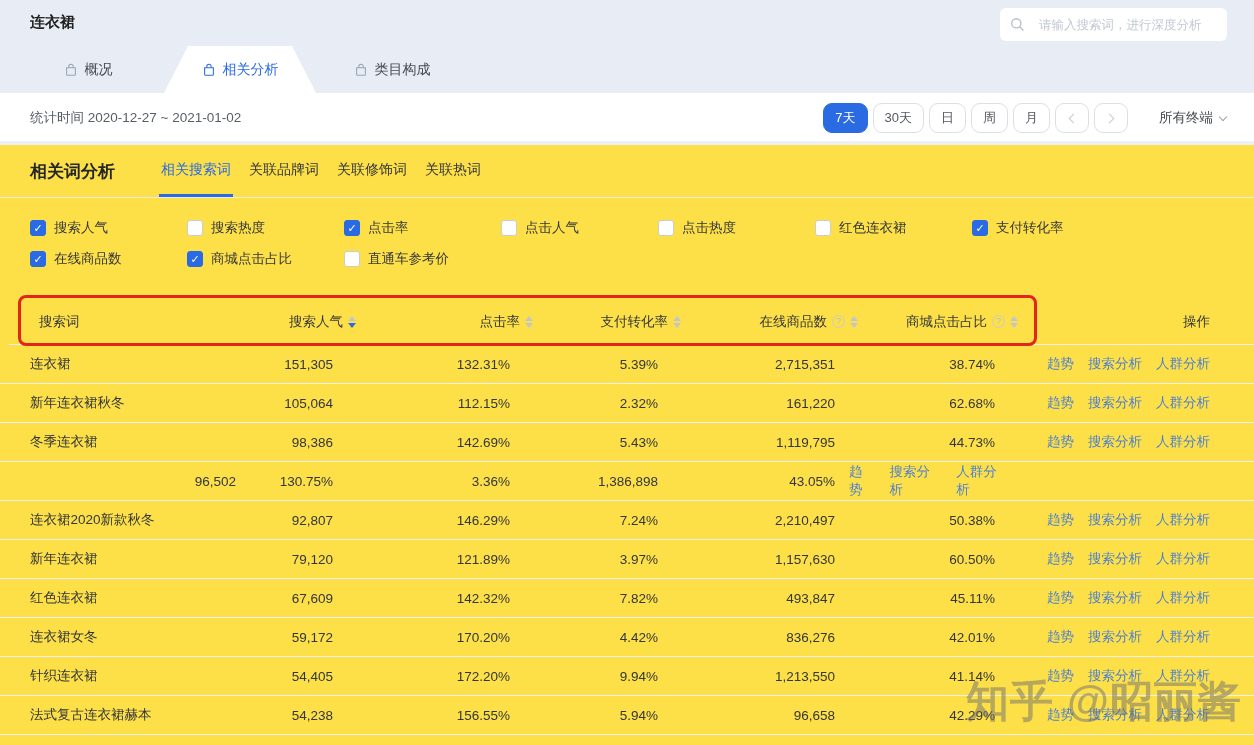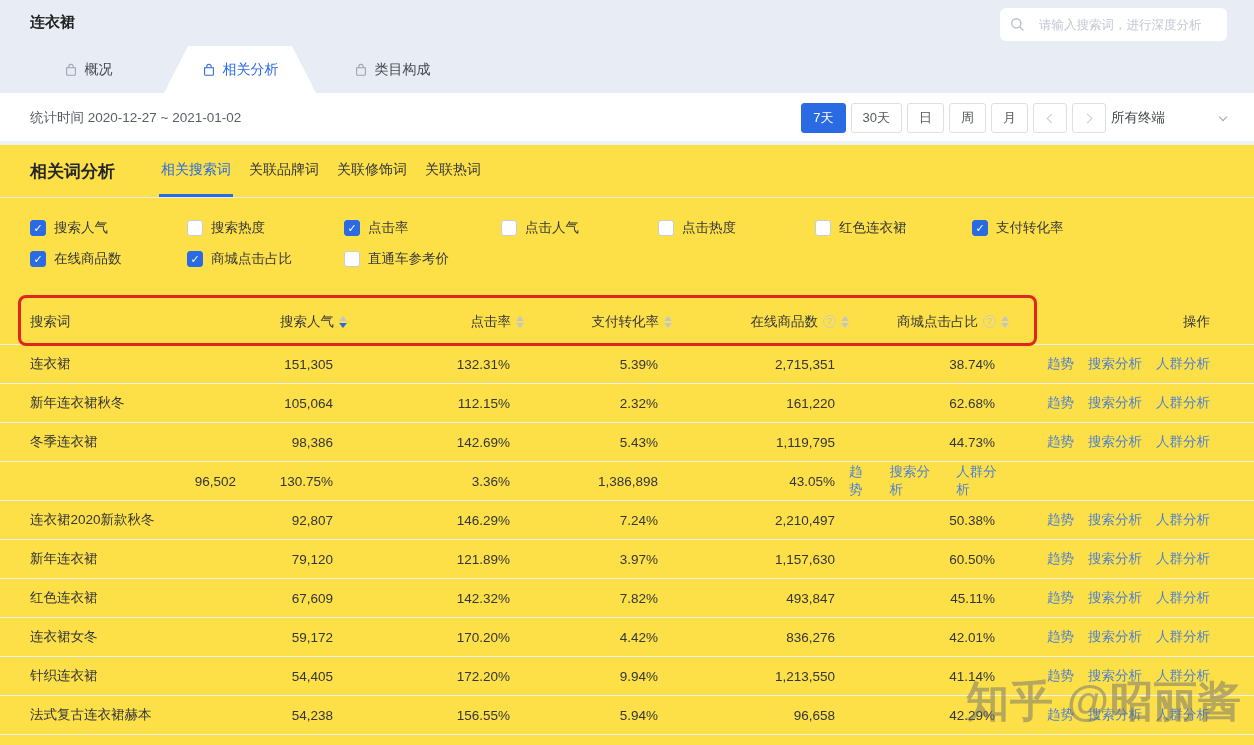--- a/index.html
+++ b/index.html
@@ -20,30 +20,30 @@
     font-size:14px; color:#45494f; cursor:pointer; }
   .tab .bag { color:#99a2b2; }
   .tab.active { background:#fff; color:#2a6ae2; clip-path:polygon(24px 0,calc(100% - 24px) 0,100% 100%,0 100%); }
   .tab.active .bag { color:#2a6ae2; }
 
   
   .date-row { position:relative; height:52px; background:#fff; border-bottom:4px solid #edf0f4; }
   .stat-time { position:absolute; left:30px; top:0; line-height:50px; font-size:13.5px; color:#595e66; }
   .date-controls { position:absolute; right:28px; top:0; height:50px; display:flex; align-items:center; gap:5px; }
   .dbtn { height:30px; min-width:34px; padding:0 11px; background:#fff; border:1px solid #dcdfe4;
-    border-radius:3px; font-size:13px; color:#55595f; cursor:pointer;
+    border-radius:9px; font-size:13px; color:#55595f; cursor:pointer;
     font-family:"Liberation Sans","DejaVu Sans",sans-serif; display:flex; align-items:center; justify-content:center; }
   .dbtn.active { background:#2a6ae2; border-color:#2a6ae2; color:#fff; }
   .dbtn.nav { width:33px; padding:0; }
   .chev { display:inline-block; width:7px; height:7px; }
   .chev.left  { border-left:1.6px solid #c6cbd3; border-bottom:1.6px solid #c6cbd3; transform:rotate(45deg); margin-left:3px; }
   .chev.right { border-left:1.6px solid #c6cbd3; border-bottom:1.6px solid #c6cbd3; transform:rotate(-135deg); margin-right:3px; }
   .chev.down  { width:6px; height:6px; border-right:1.4px solid #9aa3b0; border-bottom:1.4px solid #9aa3b0;
     transform:rotate(45deg); margin-left:7px; margin-top:-3px; }
-  .terminal { display:flex; align-items:center; font-size:13.5px; color:#45494f; cursor:pointer;gap:48px; }
+  .terminal { display:flex; align-items:center; margin-left:26px; font-size:13.5px; color:#45494f; cursor:pointer; }
 
   
   .section-header { display:flex; align-items:stretch; height:53px; padding:0 30px; border-bottom:1px solid #e9eaec; }
   .section-title { font-size:17px; font-weight:bold; color:#24262a; align-self:center; margin-right:44px; }
   .subtabs { display:flex; gap:14px; }
   .subtab { display:flex; align-items:center; font-size:14px; color:#33363b; cursor:pointer;
     border-bottom:3px solid transparent; padding:0 2px; }
   .subtab.active { color:#2a6ae2; border-bottom-color:#2a6ae2; }
 
   
@@ -51,21 +51,21 @@
   .filter-row { display:grid; grid-template-columns:repeat(7,157px); margin-bottom:13px; }
   .filter-item { display:flex; align-items:center; gap:8px; font-size:13.5px; color:#33363b; cursor:pointer; }
   .cb { width:16px; height:16px; border-radius:3px; border:1px solid #c9cdd4; background:#fff;
     display:inline-flex; align-items:center; justify-content:center; }
   .cb.on { background:#2a6ae2; border-color:#2a6ae2; }
   .cb.on::after { content:"✓"; color:#fff; font-size:11px; line-height:1; }
 
   
   .table { position:relative; --cols:220px 97px 177px 148px 177px 160px 1fr; }
   .t-head, .t-row { display:grid; grid-template-columns:var(--cols); align-items:center; padding:0 44px 0 30px; }
-  .t-head { height:46px; font-size:13.5px; color:#33363b; border-bottom:1px solid #ededee; position:relative; z-index:2; }
+  .t-head { height:46px; font-size:13.5px; color:#33363b; border-bottom:1px solid #ededee; position:relative; z-index:2;margin-left:9px; }
   .t-row { height:39px; font-size:13.5px; color:#33363b; border-bottom:1px solid #f1f1f2; }
   .cell.kw { text-align:left; }
   .cell.num { text-align:right; padding-right:14px; }
   .t-head .cell.num { padding-right:0; display:flex; justify-content:flex-end; align-items:center; gap:5px; }
   .cell.actions { display:flex; justify-content:flex-end; gap:14px; }
   .t-head .cell.actions { display:block; text-align:right; }
   .act-link { color:#4d7fd2; text-decoration:none; cursor:pointer; font-size:13.5px; }
   .sort { display:inline-flex; flex-direction:column; gap:2px; cursor:pointer; }
   .sort i { width:0; height:0; border-left:4px solid transparent; border-right:4px solid transparent; }
   .sort .up { border-bottom:5px solid #c1c6cd; }

